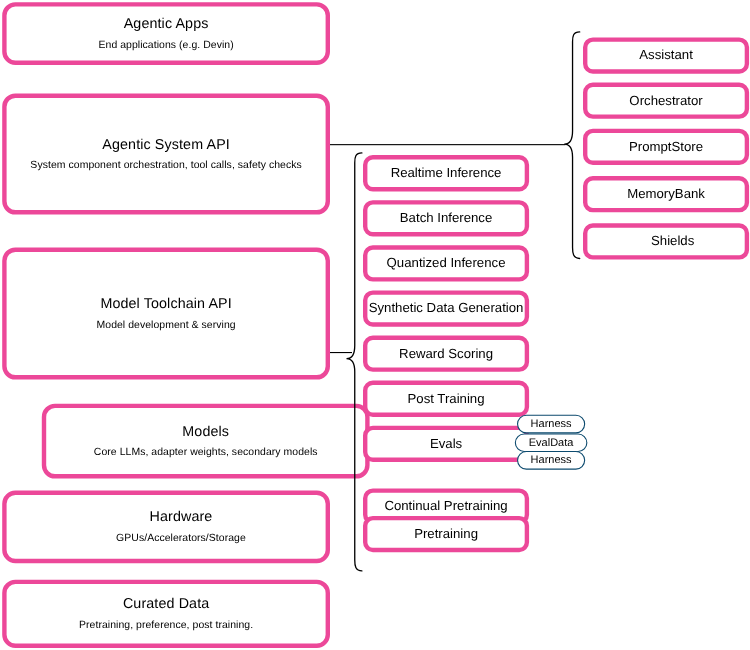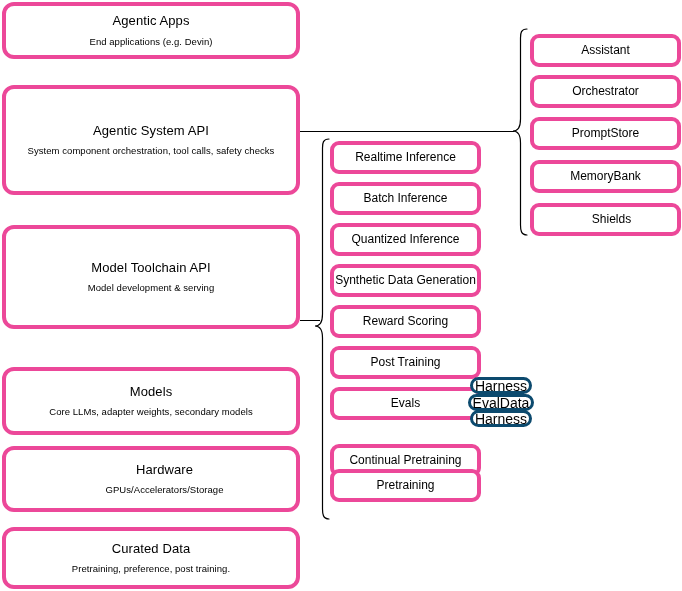--- a/index.html
+++ b/index.html
@@ -68,27 +68,27 @@
     height: 33px;
     border-radius: 9px;
     font-size: 12px;
   }
 
   
   .pill {
     position: absolute;
     box-sizing: border-box;
     background: #ffffff;
-    border: 3px solid #0c4a6e;
+    border: 1px solid #0c4a6e;
     border-radius: 999px;
     height: 17px;
     display: flex;
     align-items: center;
     justify-content: center;
-    font-size: 14px;
+    font-size: 10px;
     color: #000000;
     z-index: 5;
   }
 
   
   .brace {
     position: absolute;
     z-index: 1;
   }
   .brace svg {
@@ -110,26 +110,26 @@
   <div class="node layer" style="top:2px;height:57px;">
     <div class="title">Agentic Apps</div>
     <div class="subtitle">End applications (e.g. Devin)</div>
   </div>
 
   <div class="node layer" style="top:85px;height:110px;">
     <div class="title">Agentic System API</div>
     <div class="subtitle">System component orchestration, tool calls, safety checks</div>
   </div>
 
-  <div class="node layer" style="top:225px;height:104px;">
+  <div class="node layer" style="top:225px;height:120px;">
     <div class="title">Model Toolchain API</div>
     <div class="subtitle">Model development &amp; serving</div>
   </div>
 
-  <div class="node layer" style="top:367px;height:68px;">
+  <div class="node layer" style="top:367px;height:68px;margin-left:36px;">
     <div class="title">Models</div>
     <div class="subtitle">Core LLMs, adapter weights, secondary models</div>
   </div>
 
   <div class="node layer" style="top:446px;height:66px;padding-left:27px;">
     <div class="title">Hardware</div>
     <div class="subtitle">GPUs/Accelerators/Storage</div>
   </div>
 
   <div class="node layer" style="top:527px;height:62px;">

